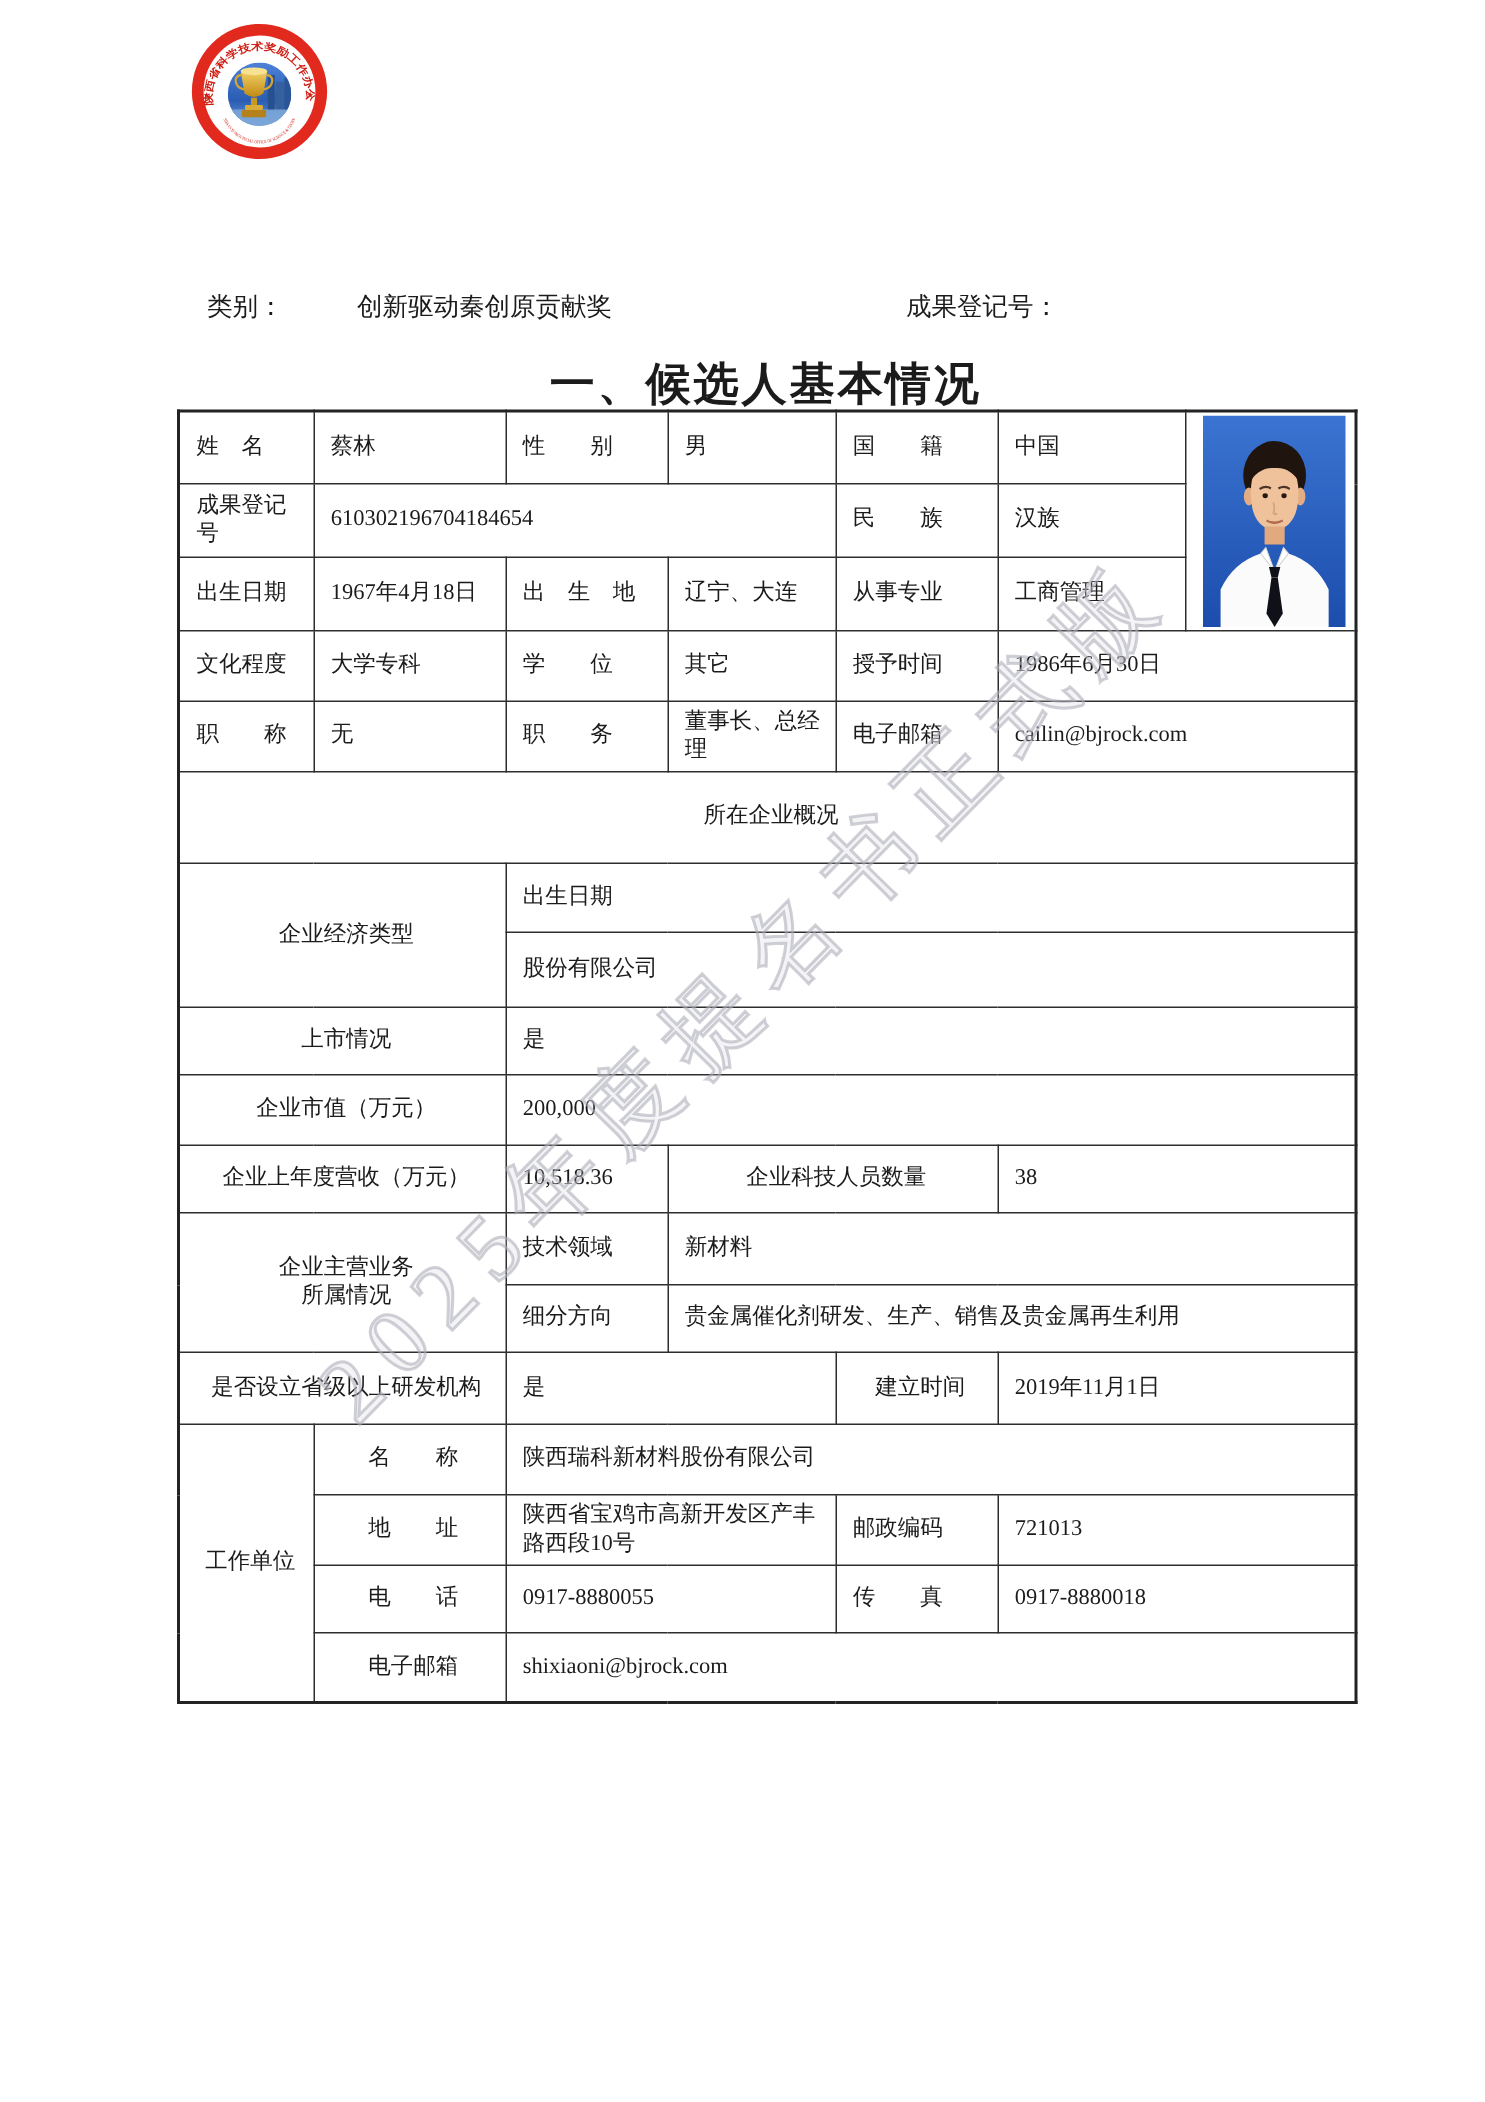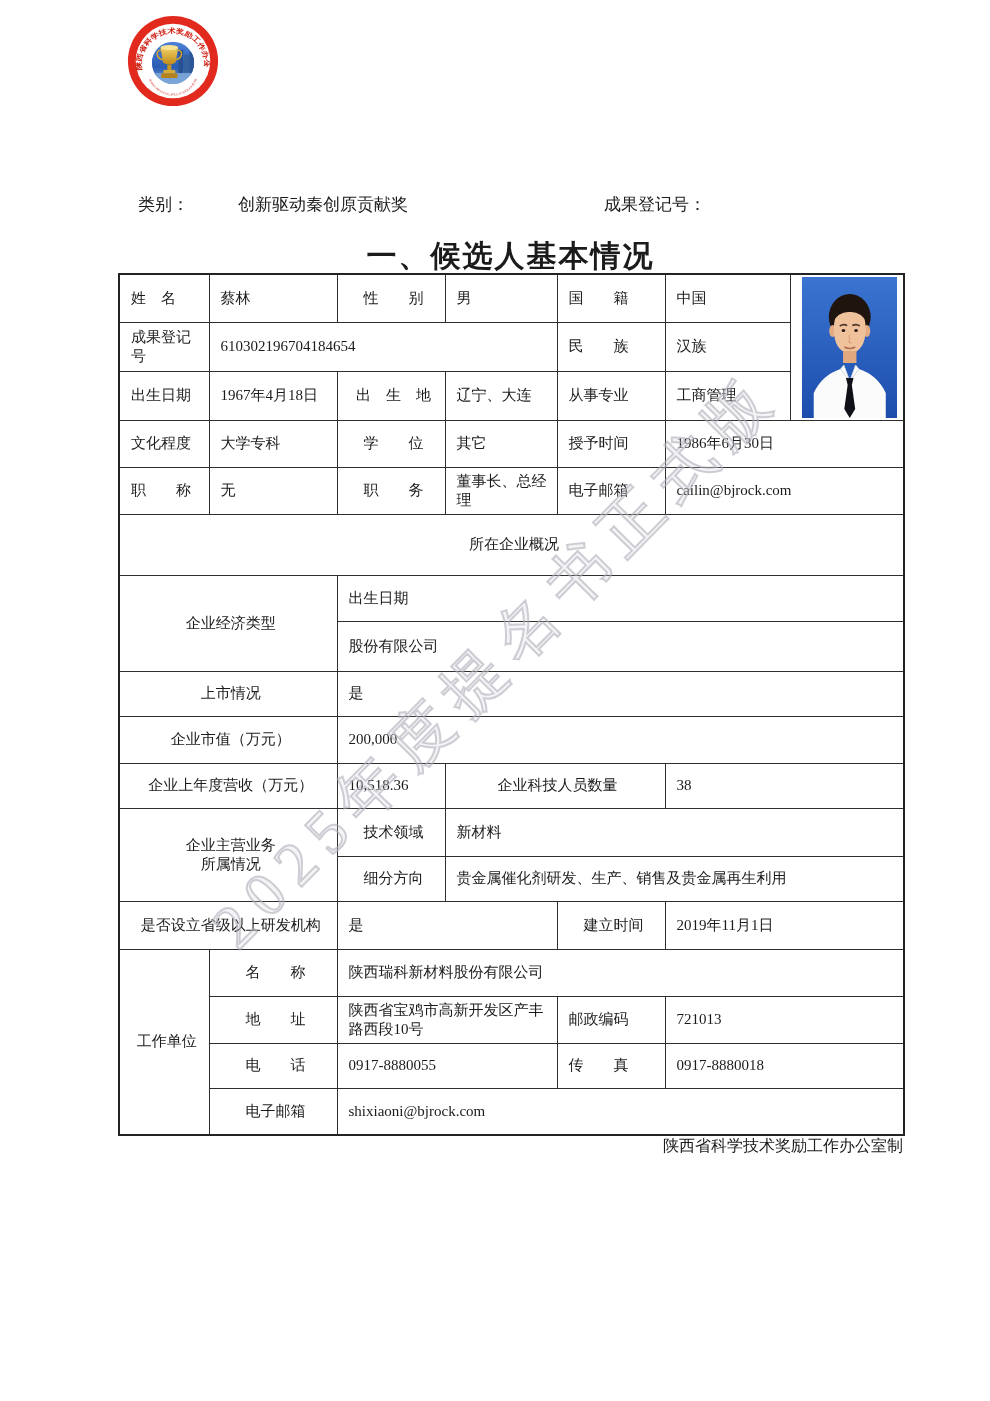--- a/index.html
+++ b/index.html
@@ -18,21 +18,21 @@
   .reg-label{position:absolute;left:604px;top:0;}
   .reg-value{position:absolute;left:712px;top:0;}
   .section-title{position:absolute;left:118px;top:236px;width:785px;text-align:center;
     font-size:30px;font-weight:bold;letter-spacing:2px;}
   
   .info-table{position:absolute;left:118px;top:273px;width:785px;border-collapse:collapse;
     table-layout:fixed;font-size:15px;border:2px solid #232323;}
   .info-table td{border:1.5px solid #2e2e2e;vertical-align:middle;line-height:1.3;
     padding:2px 6px 2px 11px;overflow:hidden;}
   .lbl-a{padding-left:9px;}
-  .lbl-c{text-align:center;padding:2px 3px;margin-left:12px;}
+  .lbl-c{text-align:left;padding:2px 3px;margin-left:12px;}
   .lbl-e{padding-left:11px;}
   .ctr{text-align:center;padding:2px 4px;margin-top:36px;}
   .val{padding-left:11px;}
   .two-line span{display:block;text-align:center;}
   .photo-cell{padding:0;}
   .photo-cell svg{display:block;width:100%;height:141px;}
   
   .watermark{
     position:absolute;left:495px;top:660px;z-index:6;pointer-events:none;white-space:nowrap;
     transform:translate(-50%,-50%) rotate(-45.5deg);
@@ -238,15 +238,14 @@
     </tr>
     <tr style="height:46px">
       <td class="ctr">电子邮箱</td>
       <td class="val" colspan="5">shixiaoni@bjrock.com</td>
     </tr>
   </tbody>
     </table>
 
   <div class="watermark">2025年度提名书正式版</div>
 
-  <div class="footer-note">陕西省科学技术奖励工作办公室制</div>
 
 </div>
 
 </body></html>

